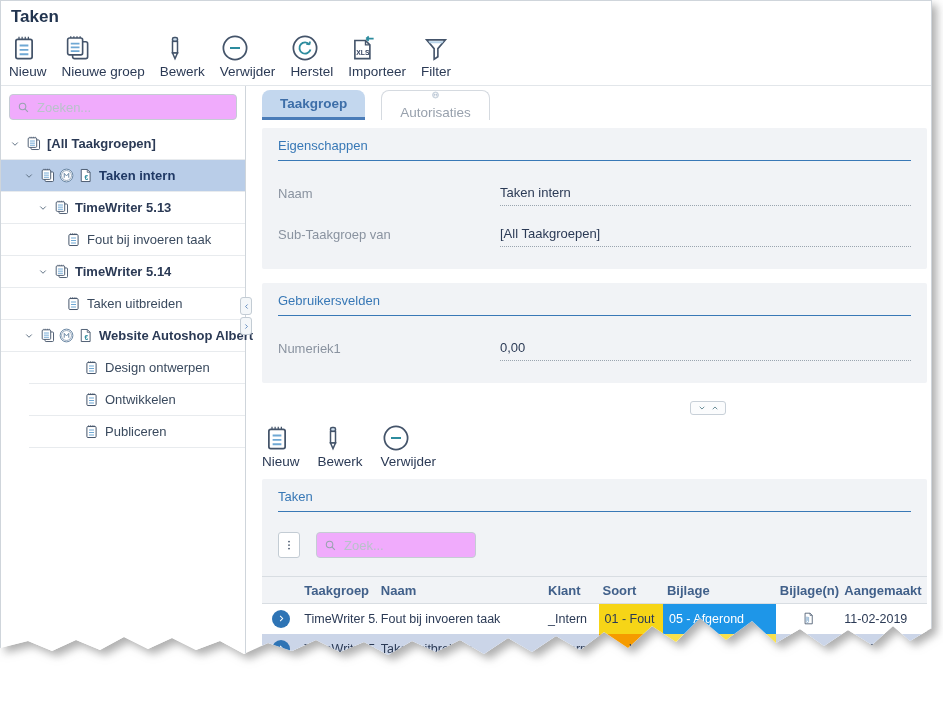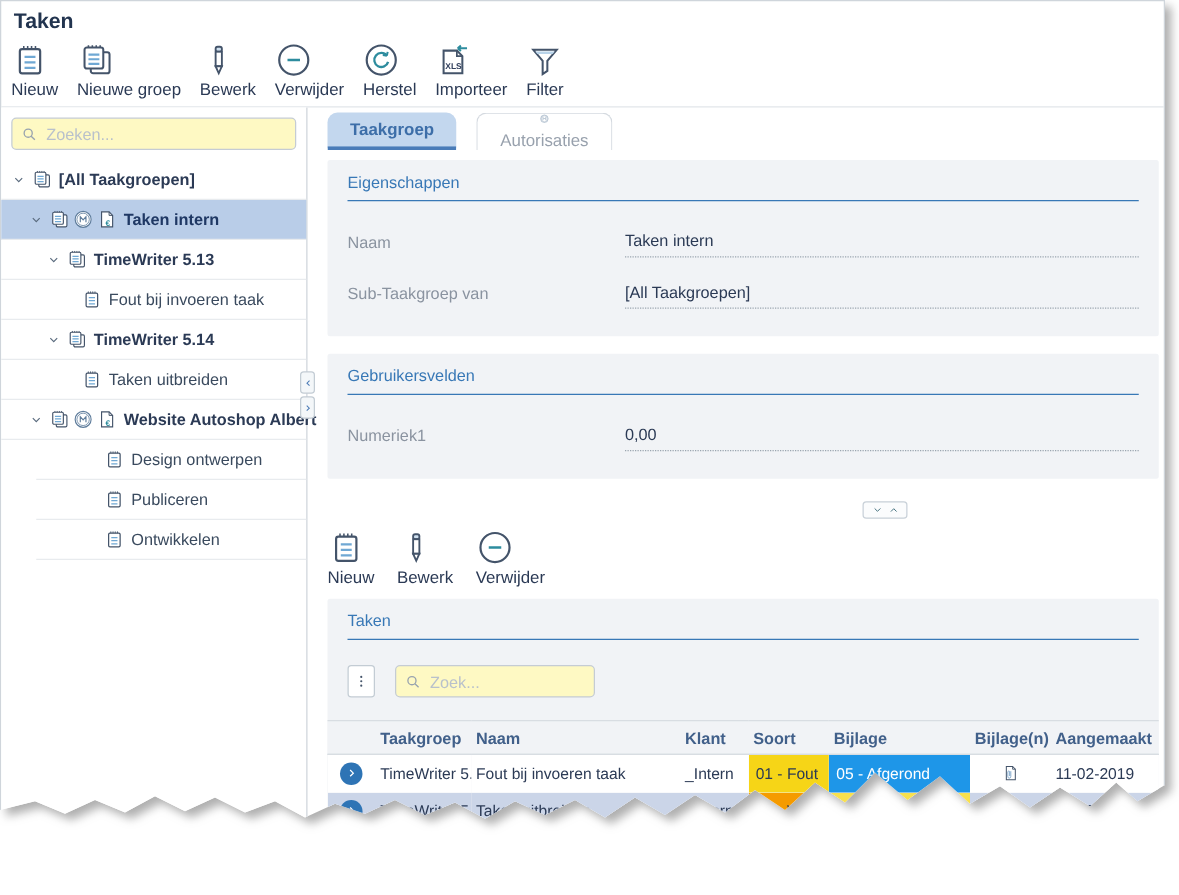--- a/index.html
+++ b/index.html
@@ -16,21 +16,21 @@
   .titlebar { padding:6px 10px 2px; }
   .app-title { font-size:17px; font-weight:600; color:#22344f; }
   .main-toolbar { display:flex; gap:15px; padding:4px 8px 6px; border-bottom:1px solid #e2e6ea; }
   .tb-item { display:flex; flex-direction:column; align-items:flex-start; gap:1px; cursor:pointer; }
   .tb-item svg { width:30px; height:30px; }
   .tb-label { font-size:13.5px; color:#2b3a55; }
   .body-row { display:flex; height:571px; }
 
   
   .sidebar { width:245px; border-right:1px solid #cfd5db; background:#fff; position:relative; flex:none; }
-  .searchbox { margin:8px; height:26px; border:1px solid #c5ccd4; border-radius:4px; display:flex; align-items:center; padding:0 6px; background:#fef9c3; }
+  .searchbox { margin:8px; height:26px; border:1px solid #c5ccd4; border-radius:4px; display:flex; align-items:center; padding:0 6px; background:#f0abfc; }
   .searchbox svg { width:15px; height:15px; flex:none; }
   .searchbox input { border:none; outline:none; flex:1; font-size:13px; color:#44546a; padding-left:6px; background:transparent; font-family:inherit; }
   .searchbox input::placeholder { color:#b9c1cb; }
   .tree { margin-top:4px; }
   .trow { height:32px; display:flex; align-items:center; border-bottom:1px solid #e8ebee; font-size:13px; color:#3a4a5e; cursor:pointer; }
   .trow .chev { width:12px; height:12px; color:#5a6b7e; flex:none; margin-right:4px; }
   .trow .ticon { width:17px; height:17px; flex:none; margin-right:2px; }
   .trow .tlabel { margin-left:3px; white-space:nowrap; }
   .trow.b .tlabel { font-weight:700; color:#2b3a55; }
   .trow.selected { background:#b9cde8; }
@@ -297,27 +297,27 @@
         <div class="trow pl2leaf">
           <svg class="ticon">
                 <use href="#ic-note"></use>
               </svg>
           <span class="tlabel">Design ontwerpen</span>
         </div>
         <div class="trow pl2leaf">
           <svg class="ticon">
                 <use href="#ic-note"></use>
               </svg>
+          <span class="tlabel">Ontwikkelen</span>
+        </div>
+        <div class="trow pl2leaf">
+          <svg class="ticon">
+                <use href="#ic-note"></use>
+              </svg>
           <span class="tlabel">Publiceren</span>
-        </div>
-        <div class="trow pl2leaf">
-          <svg class="ticon">
-                <use href="#ic-note"></use>
-              </svg>
-          <span class="tlabel">Ontwikkelen</span>
         </div>
       </div>
     </div>
 
     <div class="collapse-handle">
       <div class="collapse-btn">
         <svg>
               <use href="#ic-chev-l"></use>
             </svg>
       </div>

